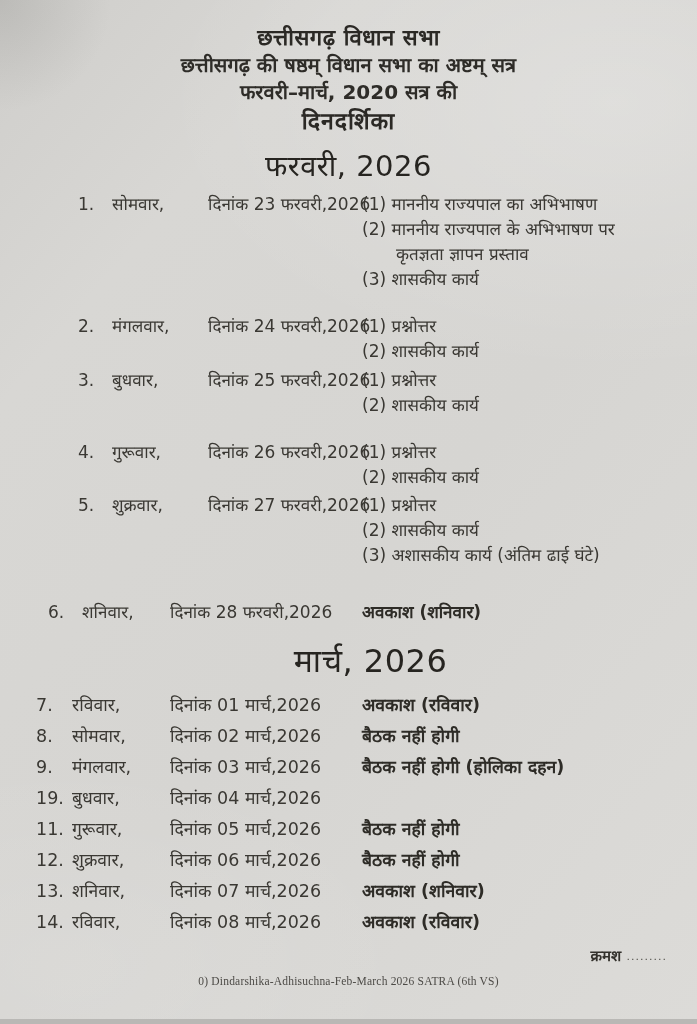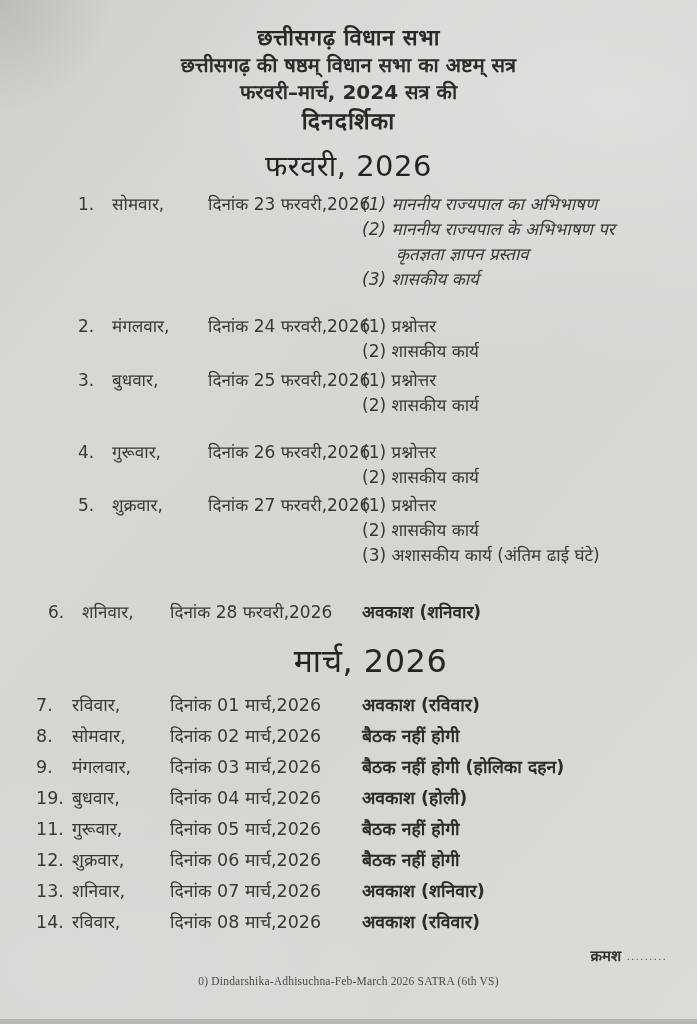--- a/index.html
+++ b/index.html
@@ -55,21 +55,21 @@
   .section-feb .row:nth-child(2) { margin-bottom: 4px; }
   .section-feb .row:nth-child(3) { margin-bottom: 22px; }
   .section-feb .row:nth-child(4) { margin-bottom: 3px; }
   .section-feb .row:nth-child(5) { margin-bottom: 32px; }
   .section-mar .row { margin-bottom: 6px; }
   .section-mar .row { font-size: 17.5px; }
 
   .num, .day, .date { white-space: nowrap; }
   .agenda { width: 300px; }
   .agenda-line { padding-left: 34px; text-indent: -34px; line-height: 25px; }
-  .section-feb .row:nth-child(1) .agenda-line { line-height: 25px; font-style: italic; }
+  .section-feb .row:nth-child(1) .agenda-line { line-height: 25px; }
 
   
   .section-mar .agenda-line,
   .section-feb .row:last-child .agenda-line { font-weight: bold; color: #2e2c27; }
 
   
   .continued-line {
     margin-top: 10px;
     padding-right: 30px;
     text-align: right;
@@ -94,21 +94,21 @@
   }
 </style>
 </head>
 <body>
 
 <div class="page">
 
   <header class="doc-header">
     <div class="t1">छत्तीसगढ़ विधान सभा</div>
     <div class="t2">छत्तीसगढ़ की षष्ठम् विधान सभा का अष्टम् सत्र</div>
-    <div class="t3">फरवरी–मार्च, 2024 सत्र की</div>
+    <div class="t3">फरवरी–मार्च, 2020 सत्र की</div>
     <div class="t4">दिनदर्शिका</div>
   </header>
 
   <main id="calendar-body">
       <section class="section section-feb">
         <h2 class="month-heading">फरवरी, 2026</h2>
         <div class="rows">
           <div class="row">
             <span class="num">1.</span>
             <span class="day">सोमवार,</span>
@@ -190,23 +190,20 @@
             <span class="day">मंगलवार,</span>
             <span class="date">दिनांक 03 मार्च,2026</span>
             <div class="agenda">
               <div class="agenda-line">बैठक नहीं होगी (होलिका दहन)</div>
             </div>
           </div>
           <div class="row">
             <span class="num">19.</span>
             <span class="day">बुधवार,</span>
             <span class="date">दिनांक 04 मार्च,2026</span>
-            <div class="agenda">
-              <div class="agenda-line">अवकाश (होली)</div>
-            </div>
           </div>
           <div class="row">
             <span class="num">11.</span>
             <span class="day">गुरूवार,</span>
             <span class="date">दिनांक 05 मार्च,2026</span>
             <div class="agenda">
               <div class="agenda-line">बैठक नहीं होगी</div>
             </div>
           </div>
           <div class="row">

